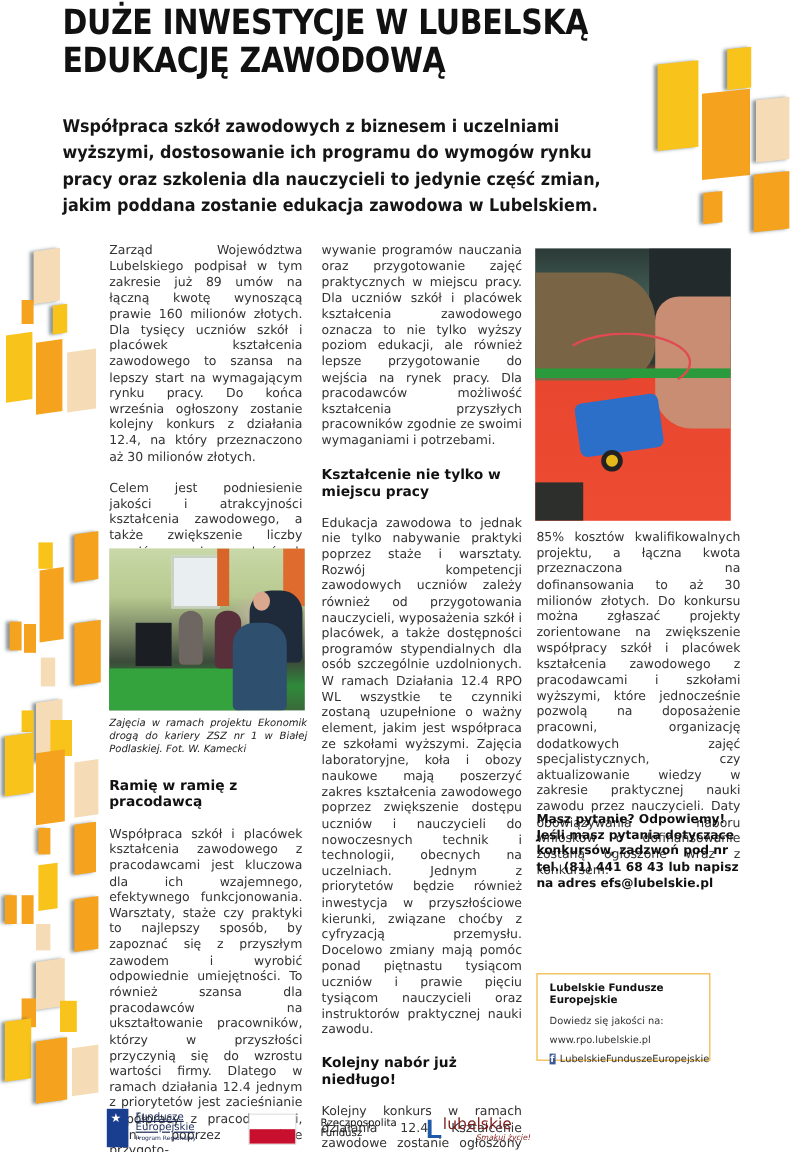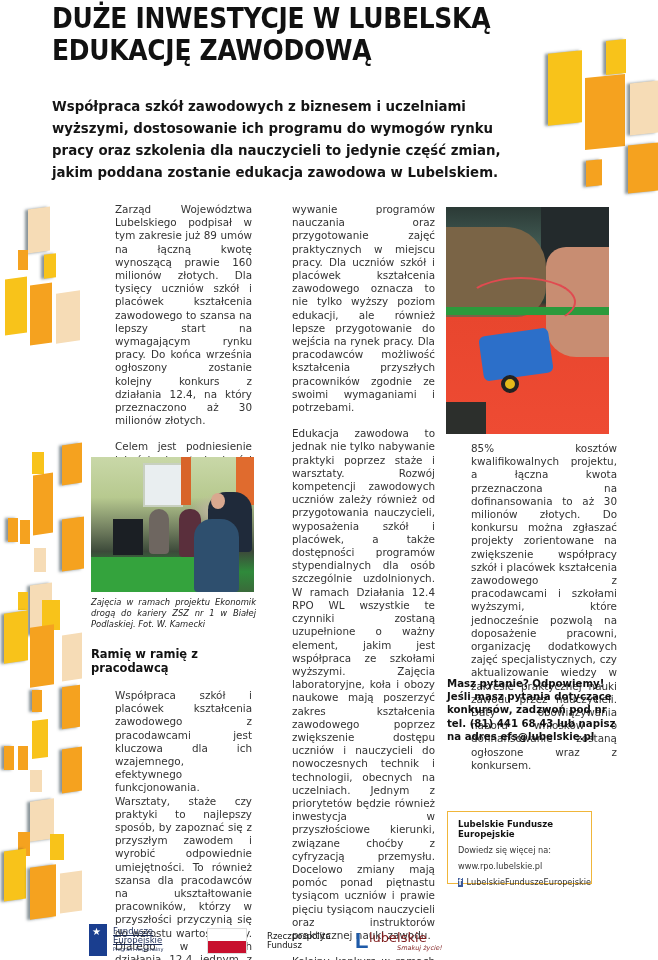--- a/index.html
+++ b/index.html
@@ -13,21 +13,21 @@
     transform: scaleX(0.86); transform-origin: left top;
   }
   .lead {
     position: absolute; left: 52px; top: 95px; width: 520px;
     font-family: "DejaVu Sans", sans-serif; font-weight: bold;
     font-size: 14.5px; line-height: 22px; color: #151515;
     transform: scaleX(0.92); transform-origin: left top;
   }
 
   .col { position: absolute; font-family: "DejaVu Sans", sans-serif; font-size: 10.4px; line-height: 13.2px; color: #333; text-align: justify; }
-  .col p { margin-bottom: 13px; margin-left: 24px; }
+  .col p { margin-bottom: 13px; }
   .col h3 { font-family: "DejaVu Sans", sans-serif; font-weight: bold; font-size: 11.5px; line-height: 14px; color: #111; margin: 4px 0 14px 0; text-align: left; }
   .c1 { left: 91px; top: 203px; width: 161px; }
   .c2 { left: 268px; top: 203px; width: 167px; }
   .c3 { left: 447px; top: 442px; width: 170px; }
 
   .photo1 {
     position: absolute; left: 91px; top: 457px; width: 163px; height: 135px;
     background:
       radial-gradient(ellipse 30px 20px at 125px 55px, #c7b8a8 0%, transparent 90%),
       linear-gradient(180deg, #c9d8a8 0%, #b7c98f 30%, #6d7a5c 55%, #3c4a3a 70%, #2f8a3b 85%, #3a6a3a 100%);
@@ -176,21 +176,23 @@
 </div>
 <div class="caption">Zajęcia w ramach projektu Ekonomik drogą do kariery ZSZ nr 1 w Białej Podlaskiej. Fot. W. Kamecki</div>
 
 <div class="col c1" style="top:643px;">
   <h3>Ramię w ramię z pracodawcą</h3>
   <p>Współpraca szkół i placówek kształcenia zawodowego z pracodawcami jest kluczowa dla ich wzajemnego, efektywnego funkcjonowania. Warsztaty, staże czy praktyki to najlepszy sposób, by zapoznać się z przyszłym zawodem i wyrobić odpowiednie umiejętności. To również szansa dla pracodawców na ukształtowanie pracowników, którzy w przyszłości przyczynią się do wzrostu wartości firmy. Dlatego w ramach działania 12.4 jednym z priorytetów jest zacieśnianie współpracy z pracodawcami, m.in. poprzez wspólne przygoto-</p>
 </div>
 
 <div class="col c2">
   <p>wywanie programów nauczania oraz przygotowanie zajęć praktycznych w miejscu pracy. Dla uczniów szkół i placówek kształcenia zawodowego oznacza to nie tylko wyższy poziom edukacji, ale również lepsze przygotowanie do wejścia  na rynek pracy. Dla pracodawców  możliwość kształcenia  przyszłych pracowników zgodnie ze swoimi wymaganiami i potrzebami.</p>
+  <h3>Kształcenie nie tylko w miejscu pracy</h3>
   <p>Edukacja zawodowa to jednak nie tylko nabywanie praktyki poprzez staże i warsztaty. Rozwój kompetencji zawodowych uczniów zależy również od przygotowania nauczycieli, wyposażenia szkół i placówek, a także dostępności programów stypendialnych dla osób szczególnie uzdolnionych. W ramach Działania 12.4 RPO WL wszystkie te czynniki zostaną uzupełnione o ważny element, jakim jest współpraca ze szkołami wyższymi. Zajęcia laboratoryjne, koła i obozy naukowe mają poszerzyć zakres kształcenia zawodowego poprzez zwiększenie dostępu uczniów i nauczycieli do nowoczesnych technik i technologii, obecnych na uczelniach. Jednym z priorytetów będzie również inwestycja w przyszłościowe kierunki, związane choćby z cyfryzacją przemysłu. Docelowo zmiany mają pomóc ponad piętnastu tysiącom uczniów i prawie pięciu tysiącom nauczycieli oraz instruktorów praktycznej nauki zawodu.</p>
+  <h3>Kolejny nabór już niedługo!</h3>
   <p>Kolejny konkurs w ramach działania 12.4 Kształcenie zawodowe zostanie ogłoszony do końca września. Udział w nim będą mogły wziąć szkoły i placówki kształcenia zawodowego, a także  ich organy prowadzące. Maksymalny poziom dofinansowania wynosi</p>
 </div>
 
 <div class="photo2">
   <div class="shirt"></div>
     <div class="arm1"></div>
     <div class="arm2"></div>
     <div class="green"></div>
   <div class="wire"></div>
     <div class="board"></div>
@@ -201,21 +203,21 @@
 <div class="col c3">
   <p>85% kosztów kwalifikowalnych projektu, a łączna kwota przeznaczona na dofinansowania to aż 30 milionów złotych. Do konkursu można zgłaszać projekty zorientowane na  zwiększenie współpracy szkół i placówek kształcenia zawodowego z pracodawcami i szkołami wyższymi,  które jednocześnie pozwolą na doposażenie pracowni, organizację dodatkowych zajęć specjalistycznych, czy aktualizowanie wiedzy w zakresie praktycznej nauki zawodu przez nauczycieli. Daty obowiązywania naboru wniosków o dofinansowanie zostaną ogłoszone wraz z konkursem.</p>
 </div>
 
 <div class="contact">
   <p>Masz pytanie? Odpowiemy! Jeśli masz pytania dotyczące konkursów, zadzwoń pod nr tel. (81) 441 68 43 lub napisz na adres efs@lubelskie.pl</p>
 </div>
 
 <div class="infobox">
   <div class="ib-title">Lubelskie Fundusze Europejskie</div>
-  <div class="ib-line">Dowiedz się więcej na:</div>
+  <div class="ib-line">Dowiedz się jakości na:</div>
   <div class="ib-line">www.rpo.lubelskie.pl</div>
   <div class="fb">
     <span class="fb-icon">f</span>
     <span>LubelskieFunduszeEuropejskie</span>
   </div>
 </div>
 
 <div class="footer">
   <div class="logo" style="left:89px;top:6px;">
     <div class="fe-mark"></div>

